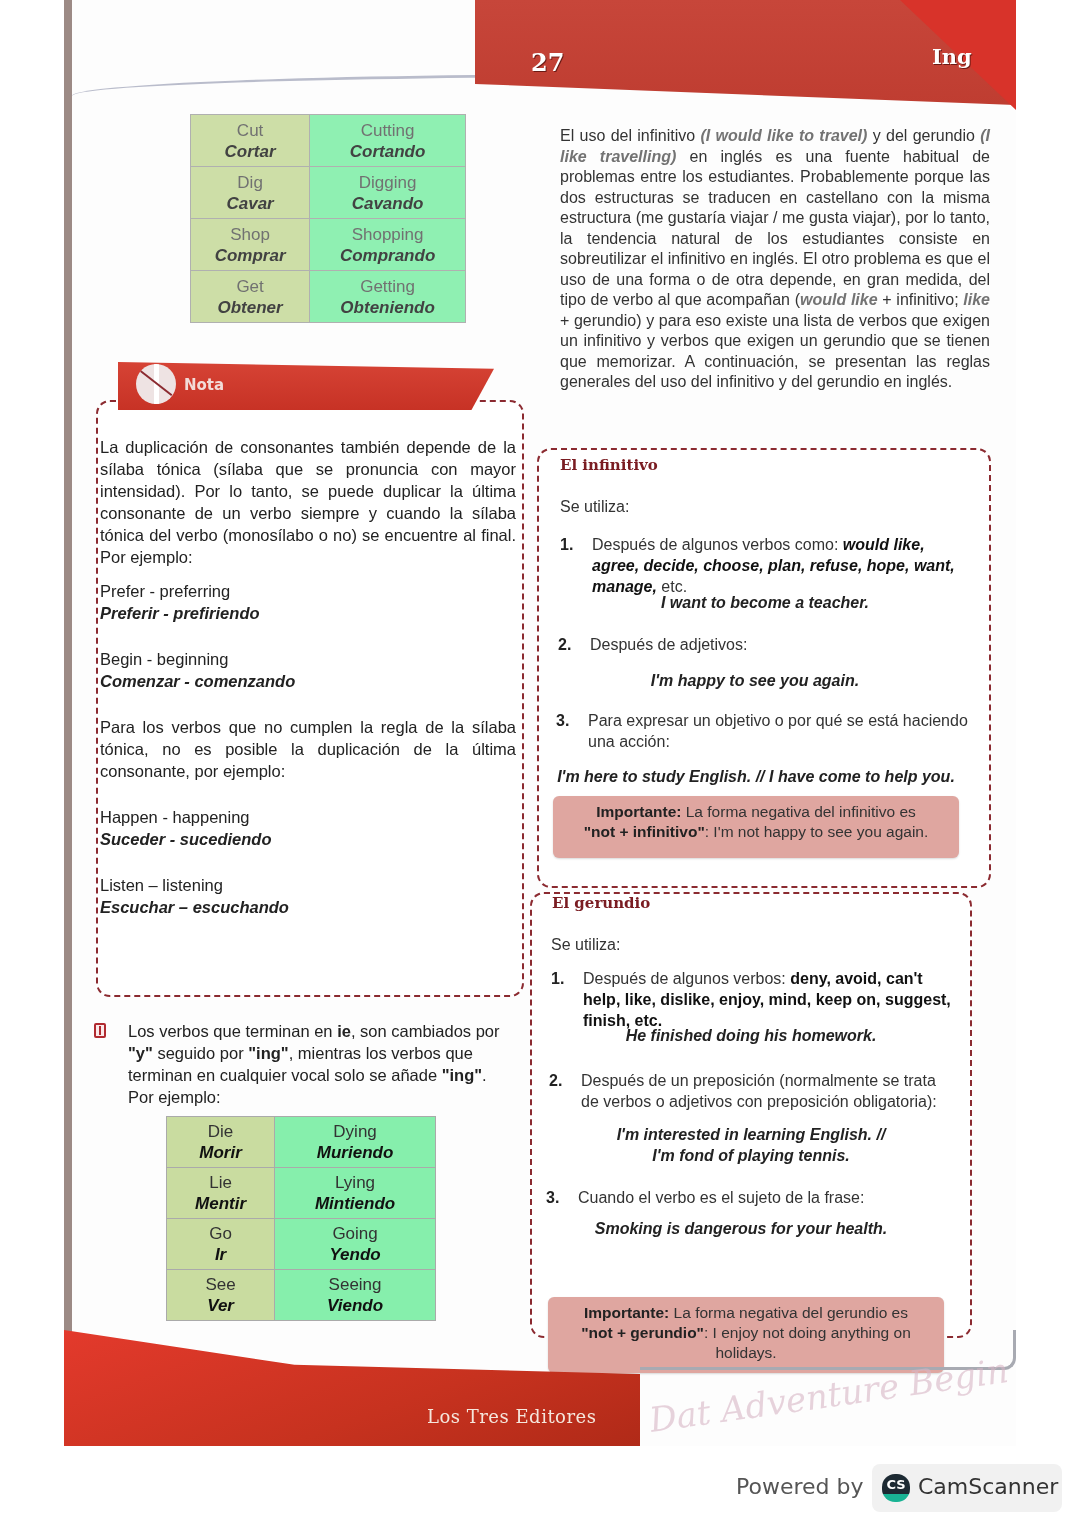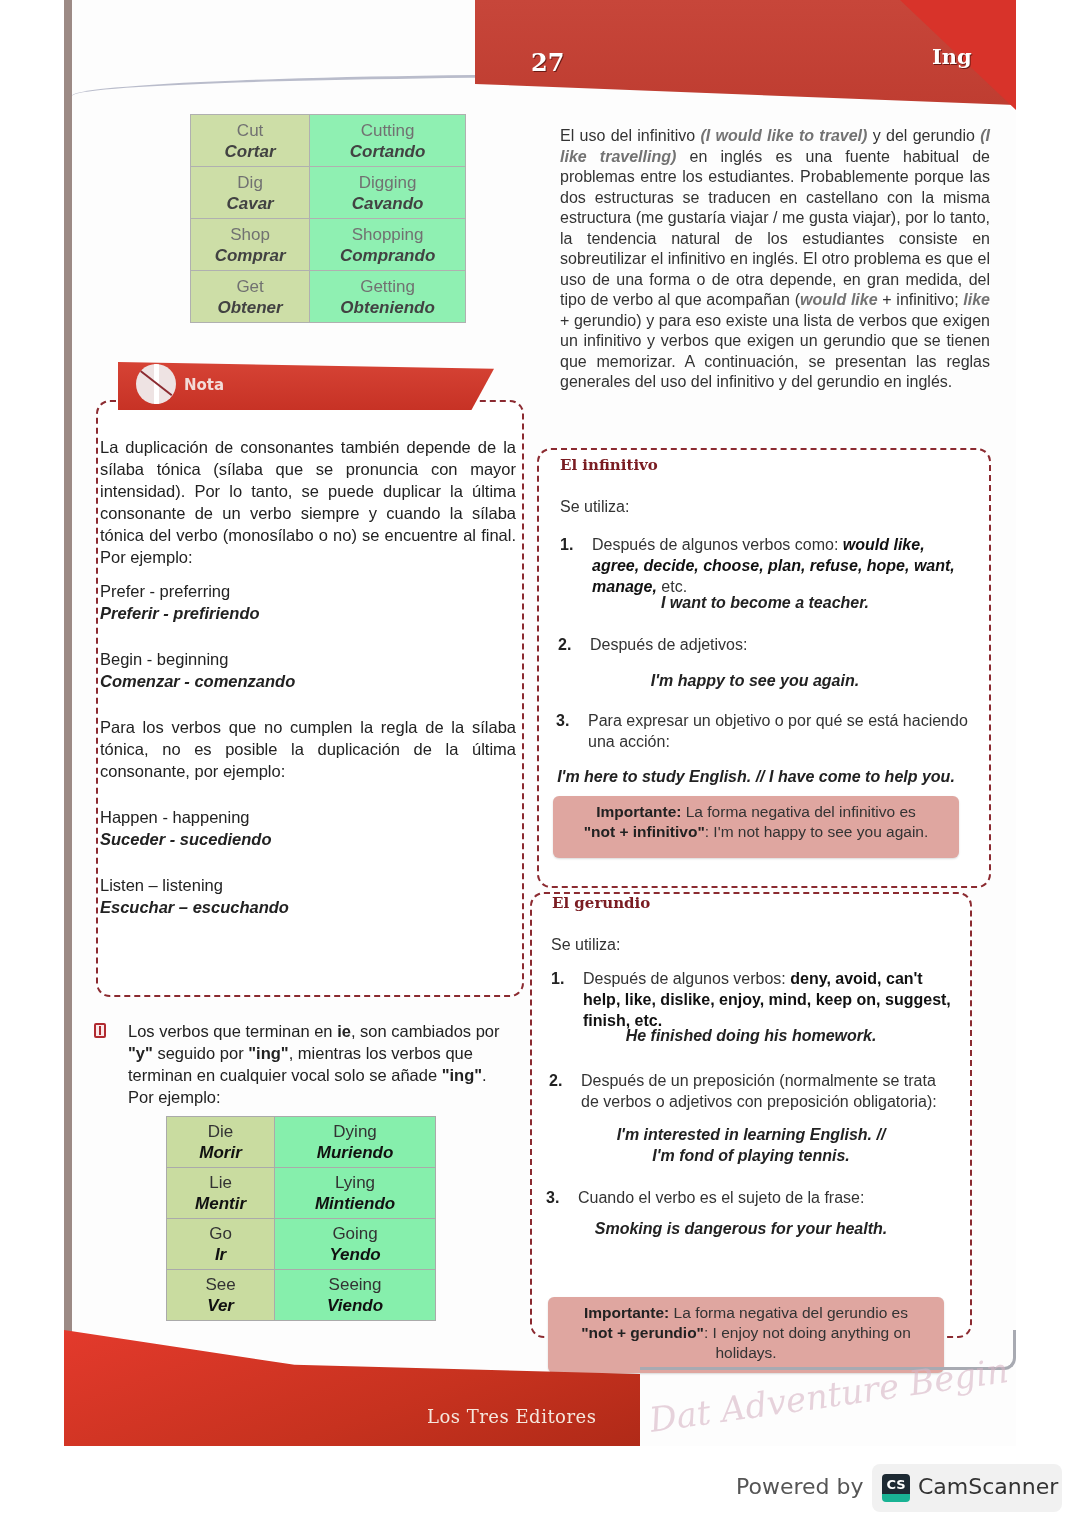--- a/index.html
+++ b/index.html
@@ -146,21 +146,21 @@
 
   .powered {
     position: absolute; left: 736px; top: 1474px; font-size: 22px; color: #555;
     font-family: "DejaVu Sans", sans-serif;
   }
   .cs-badge {
     position: absolute; left: 872px; top: 1464px; width: 190px; height: 48px;
     background: #f1f1f1; border-radius: 8px;
   }
   .cs-logo {
-    position: absolute; left: 882px; top: 1474px; width: 28px; height: 28px; border-radius: 4px;
+    position: absolute; left: 882px; top: 1474px; width: 28px; height: 28px; border-radius: 13px;
     background: linear-gradient(180deg, #1d2a33 70%, #19b394 70%);
     color: #fff; font-size: 13px; font-weight: bold; text-align: center; line-height: 22px;
     font-family: "DejaVu Sans", sans-serif;
   }
   .cs-name {
     position: absolute; left: 918px; top: 1474px; font-size: 22px; color: #333;
     font-family: "DejaVu Sans", sans-serif;
   }
 </style>
 </head>

